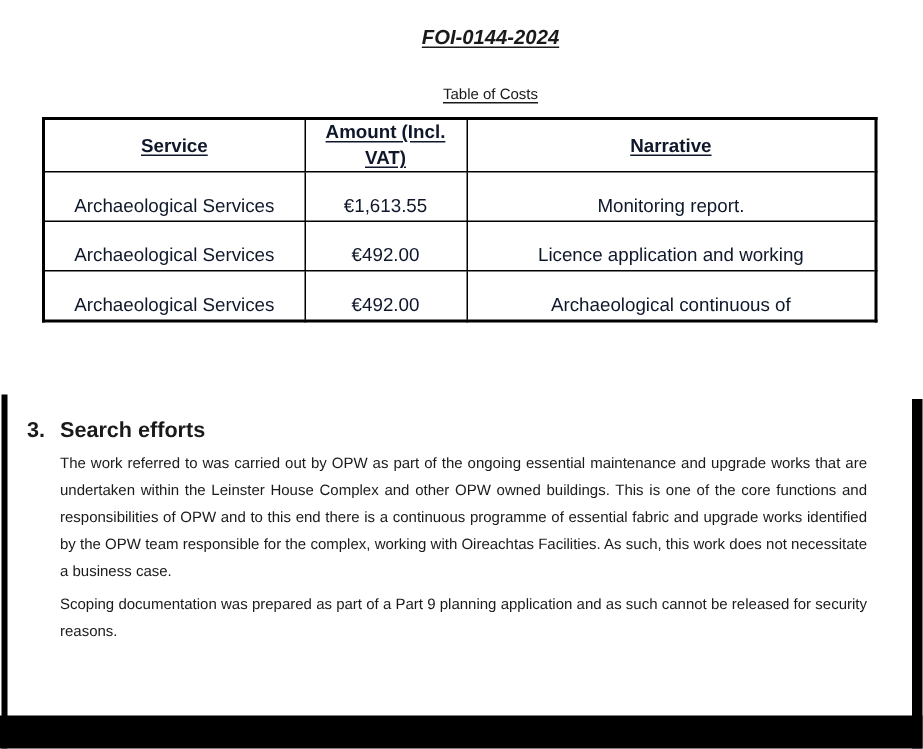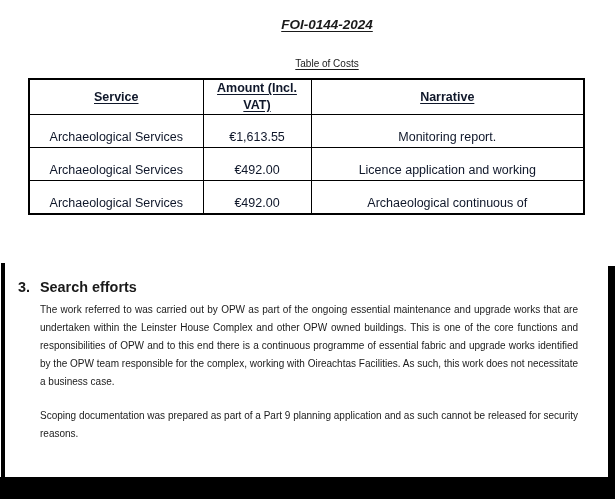--- a/index.html
+++ b/index.html
@@ -63,21 +63,21 @@
   }
   .sec-num{display:inline-block;width:22px;}
 
   
   .body-text{
     position:absolute;left:40px;top:301px;width:538px;
     font-size:10px;line-height:18px;
     text-align:justify;
   }
   .body-text p{margin:0;}
-  .body-text p + p{margin-top:16px;}
+  .body-text p + p{margin-top:4px;}
 
   
   .bar{position:absolute;background:#000;}
   .bar-left{left:1px;top:263px;width:4px;height:236px;}
   .bar-right{left:608px;top:266px;width:7px;height:233px;}
   .bar-bottom{left:0;top:477px;width:615px;height:22px;}
 </style>
 </head>
 <body>
 

